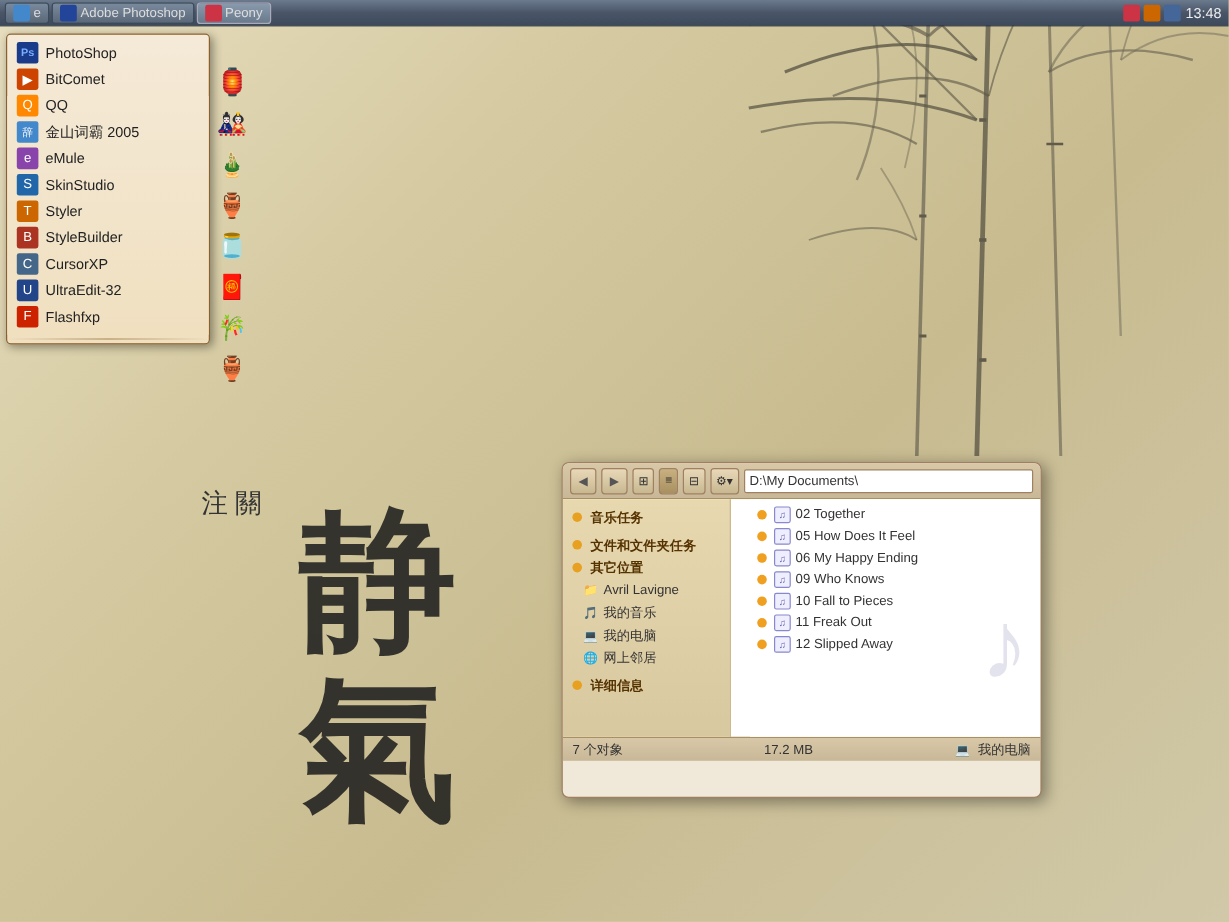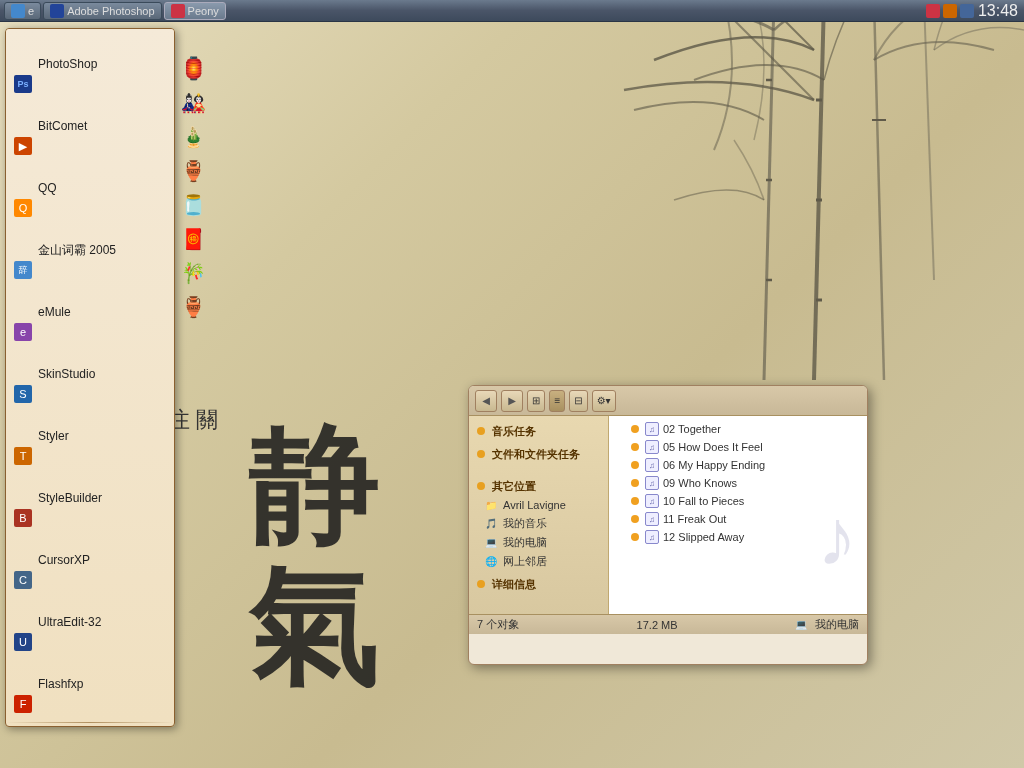--- a/index.html
+++ b/index.html
@@ -151,21 +151,20 @@
 
     .app-icon {
       width: 18px;
       height: 18px;
       border-radius: 2px;
       flex-shrink: 0;
       display: flex;
       align-items: center;
       justify-content: center;
       font-size: 11px;
-      margin-top: 40px;
     }
 
     .icon-ps { background: #1a3a8a; color: #7aafff; font-weight: bold; font-size: 9px; }
     .icon-bc { background: #cc4400; color: #fff; }
     .icon-qq { background: #ff8800; color: #fff; }
     .icon-dict { background: #4488cc; color: #fff; font-size: 9px; }
     .icon-emule { background: #8844aa; color: #fff; }
     .icon-skin { background: #2266aa; color: #fff; }
     .icon-styler { background: #cc6600; color: #fff; }
     .icon-style { background: #aa3322; color: #fff; }
@@ -528,21 +527,21 @@
         <span class="btn-icon peony"></span>
         <span>Peony</span>
       </div>
     </div>
     <div class="taskbar-right">
       <div class="sys-tray">
         <span class="tray-icon" style="background:#cc3344;"></span>
         <span class="tray-icon" style="background:#cc6600;"></span>
         <span class="tray-icon" style="background:#446699;"></span>
       </div>
-      <span style="font-size:16px; color:#eee;">13:48</span>
+      <span style="font-size:12px; color:#eee;">13:48</span>
     </div>
   </div>
 
   <div id="start-panel">
     <div class="app-list">
       <div class="app-item">
         <span class="app-icon icon-ps">Ps</span>
         <span>PhotoShop</span>
       </div>
       <div class="app-item">
@@ -615,34 +614,37 @@
   <div id="file-explorer">
 
 
     <div class="window-toolbar">
       <div class="nav-btn">◀</div>
       <div class="nav-btn">▶</div>
       <div class="toolbar-btn" style="font-size:10px;">⊞</div>
       <div class="toolbar-btn" style="font-size:10px; background:linear-gradient(to bottom,#c8b080,#a89060);">≡</div>
       <div class="toolbar-btn" style="font-size:10px;">⊟</div>
       <div class="toolbar-btn" style="font-size:10px;">⚙▾</div>
+      <div class="address-bar">
+        <span>D:\My Documents\</span>
+      </div>
     </div>
 
     <div class="window-content">
 
       <div class="left-panel">
         <div class="left-section-title">
           <span class="section-status-dot"></span>
           <span>音乐任务</span>
         </div>
         <div class="left-section-title" style="margin-top:4px;">
           <span class="section-status-dot"></span>
           <span>文件和文件夹任务</span>
         </div>
-        <div class="left-section-title" style="margin-top:13px;">
+        <div class="left-section-title" style="margin-top:0;">
           <span class="section-status-dot"></span>
           <span>其它位置</span>
         </div>
         <div class="left-item">
           <span class="left-item-icon">📁</span>
           <span>Avril Lavigne</span>
         </div>
         <div class="left-item">
           <span class="left-item-icon">🎵</span>
           <span>我的音乐</span>

